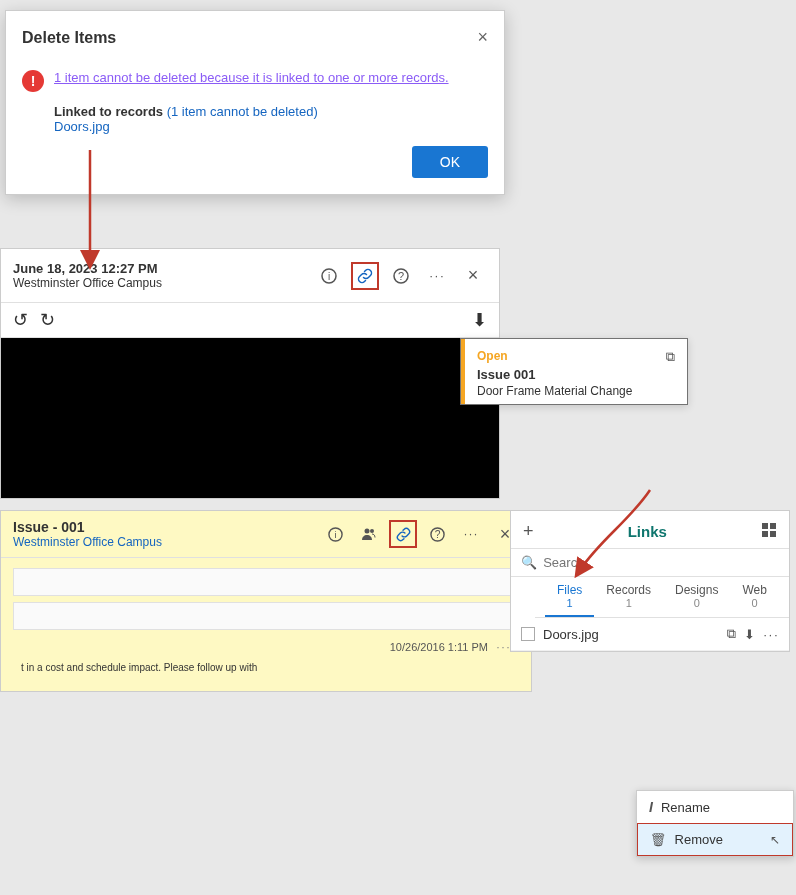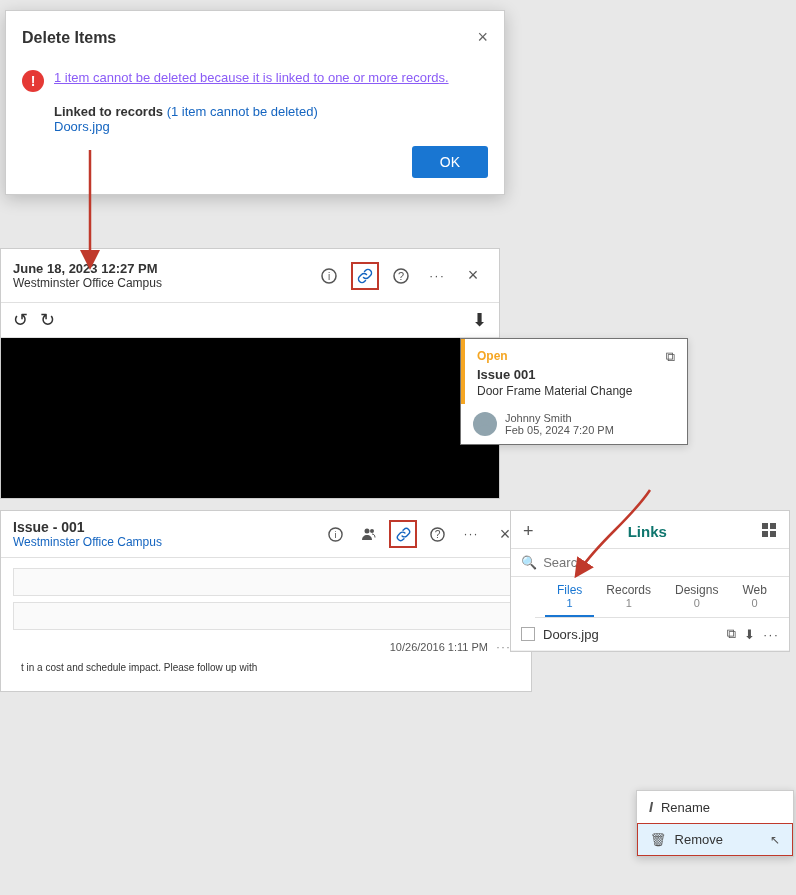--- a/index.html
+++ b/index.html
@@ -234,21 +234,21 @@
       color: #555;
       font-size: 13px;
     }
 
     
     .issue-detail-panel {
       position: absolute;
       top: 510px;
       left: 0;
       width: 532px;
-      background: #ffffff;
+      background: #fef9c3;
       border: 1px solid #ccc;
       z-index: 50;
     }
     .issue-detail-header {
       display: flex;
       justify-content: space-between;
       align-items: center;
       padding: 8px 12px;
       border-bottom: 1px solid #e0e0e0;
     }
@@ -519,32 +519,20 @@
 
 <div class="issue-card-panel">
   <div class="issue-card-header">
     <div style="display:flex; justify-content:space-between; align-items:flex-start;">
       <div>
         <div class="issue-card-status">Open</div>
         <div class="issue-card-id">Issue 001</div>
         <div class="issue-card-name">Door Frame Material Change</div>
       </div>
       <span class="issue-card-external-icon">⧉</span>
-    </div>
-  </div>
-  <div class="issue-card-footer">
-    <div class="avatar-small">
-      <svg width="24" height="24" viewBox="0 0 24 24">
-          <circle cx="12" cy="9" r="4" fill="#90a4ae"></circle>
-          <path d="M4 20c0-4 3.6-7 8-7s8 3 8 7" fill="#90a4ae"></path>
-        </svg>
-    </div>
-    <div>
-      <div class="issue-card-user">Johnny Smith</div>
-      <div class="issue-card-user">Feb 05, 2024 7:20 PM</div>
     </div>
   </div>
 </div>
 
 <div class="issue-detail-panel">
   <div class="issue-detail-header">
     <div class="issue-detail-meta">
       <span class="issue-detail-id">Issue - 001</span>
       <span class="issue-detail-location">Westminster Office Campus</span>
     </div>

